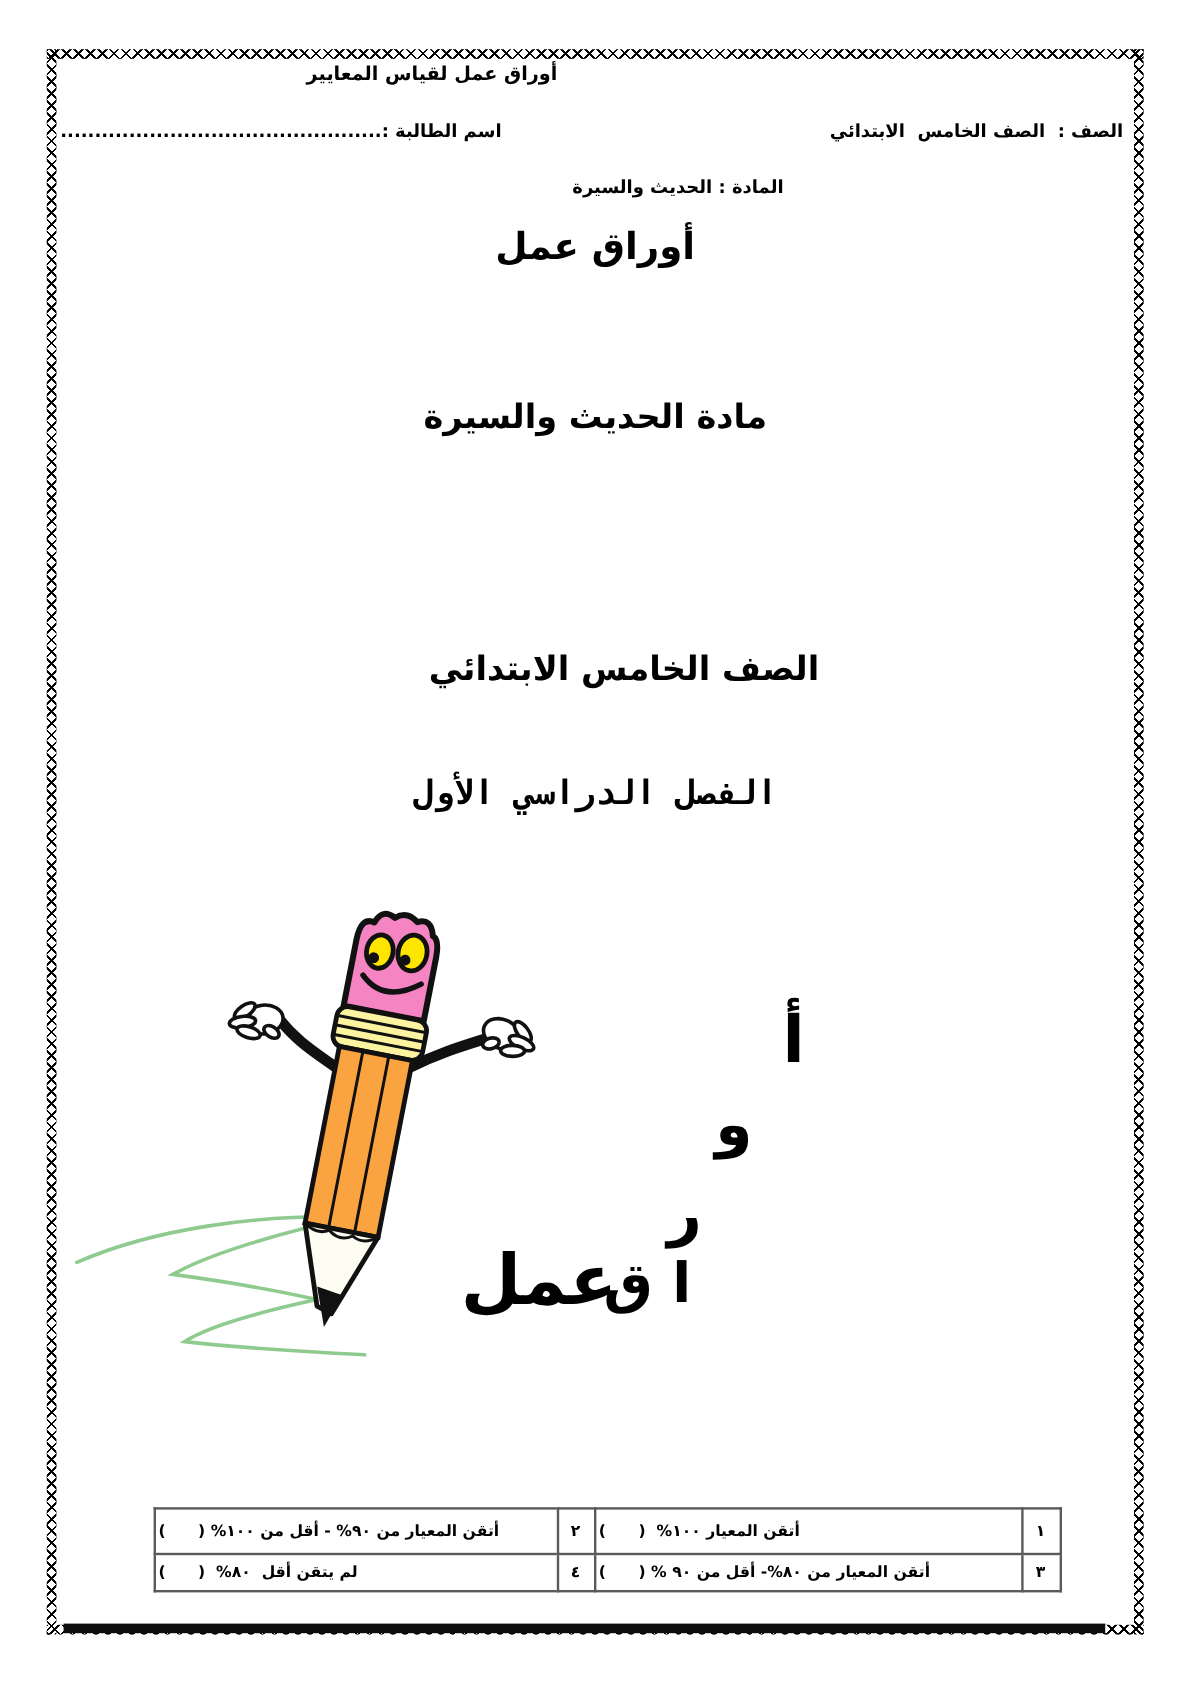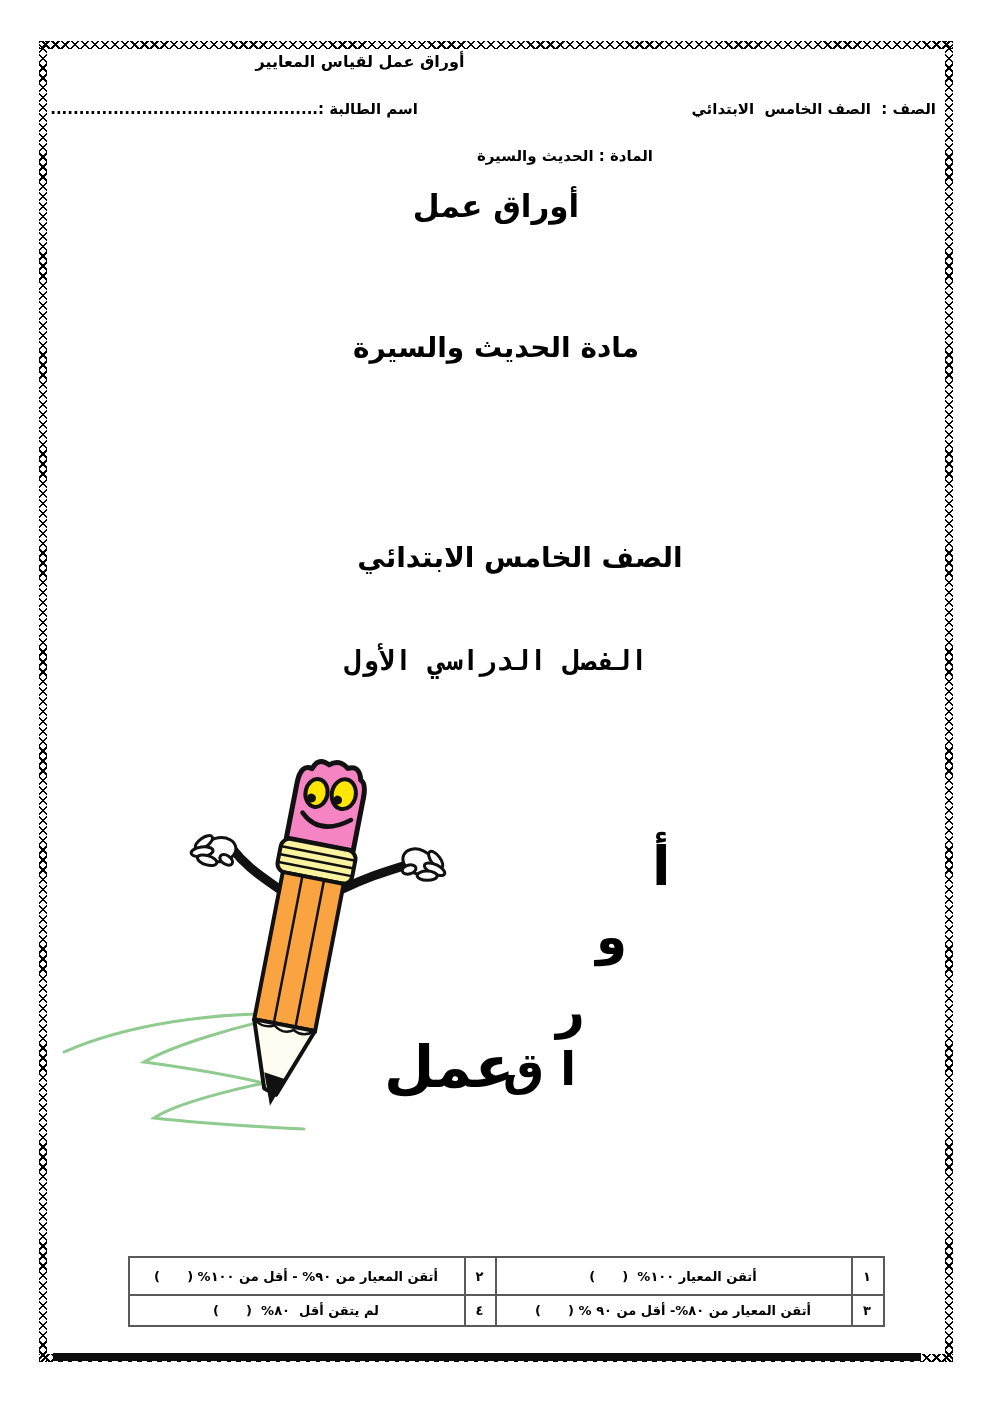--- a/index.html
+++ b/index.html
@@ -48,21 +48,21 @@
 
   table.rubric{
     position:absolute;left:128px;top:1256px;width:755px;
     border-collapse:collapse;direction:rtl;
     font-size:13px;font-weight:bold;table-layout:fixed;
   }
   table.rubric td{
     border:2px solid #5a5a5a;padding:1px 4px 1px 2px;vertical-align:middle;
   }
   td.num{text-align:center;width:30px;}
-  td.txt{text-align:center;}
+  td.txt{text-align:left;}
   tr.r0 td{height:34px;}
   tr.r1 td{height:27px;}
 </style>
 </head>
 <body>
 
 <div class="abs zig border-top"></div>
 <div class="abs zig border-left"></div>
 <div class="abs zig border-right"></div>
 <div class="abs zig border-bottom"></div>

